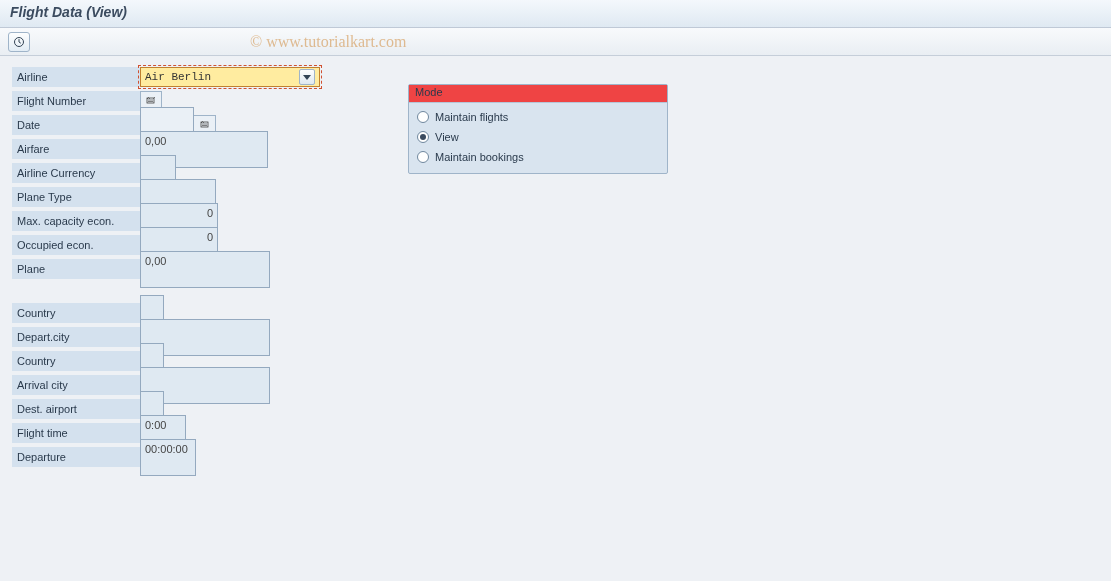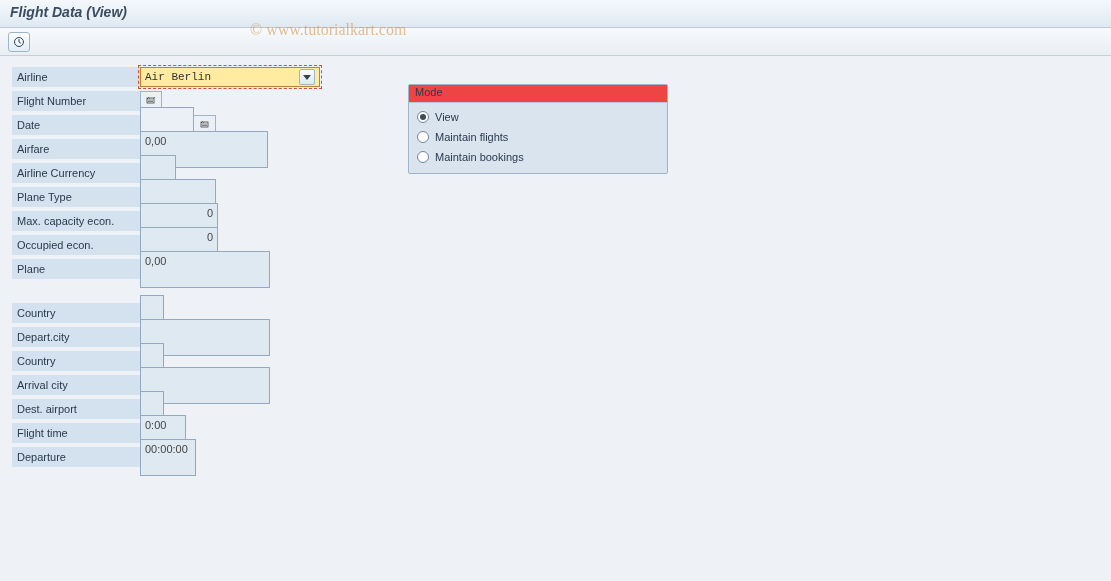--- a/index.html
+++ b/index.html
@@ -139,21 +139,21 @@
     background:#fff;
     display:flex; align-items:center; justify-content:center;
   }
   .radio.checked::after {
     content:""; width:6px; height:6px; border-radius:50%; background:#3b4b5f;
   }
   .spacer { height: 20px; }
   
   .watermark {
     position:absolute;
-    top: 21px; left: 250px;
+    top: 33px; left: 250px;
     font-size: 16px;
     font-family: Georgia, serif;
     color: rgba(208,138,60,0.55);
     pointer-events:none;
   }
 </style>
 </head>
 <body>
 
 <div class="title-bar">Flight Data (View)</div>
@@ -272,26 +272,26 @@
       <div class="lbl">Departure</div>
       <div class="fld ro" style="width:56px">00:00:00</div>
     </div>
 
   </div>
 
   <div class="mode-box">
     <div class="mode-title">Mode</div>
     <div class="mode-body">
       <div class="radio-row">
+        <span class="radio"></span>
+        <span>Maintain flights</span>
+      </div>
+      <div class="radio-row">
         <span class="radio checked"></span>
         <span>View</span>
-      </div>
-      <div class="radio-row">
-        <span class="radio"></span>
-        <span>Maintain flights</span>
       </div>
       <div class="radio-row">
         <span class="radio"></span>
         <span>Maintain bookings</span>
       </div>
     </div>
   </div>
 
 </div>
 

